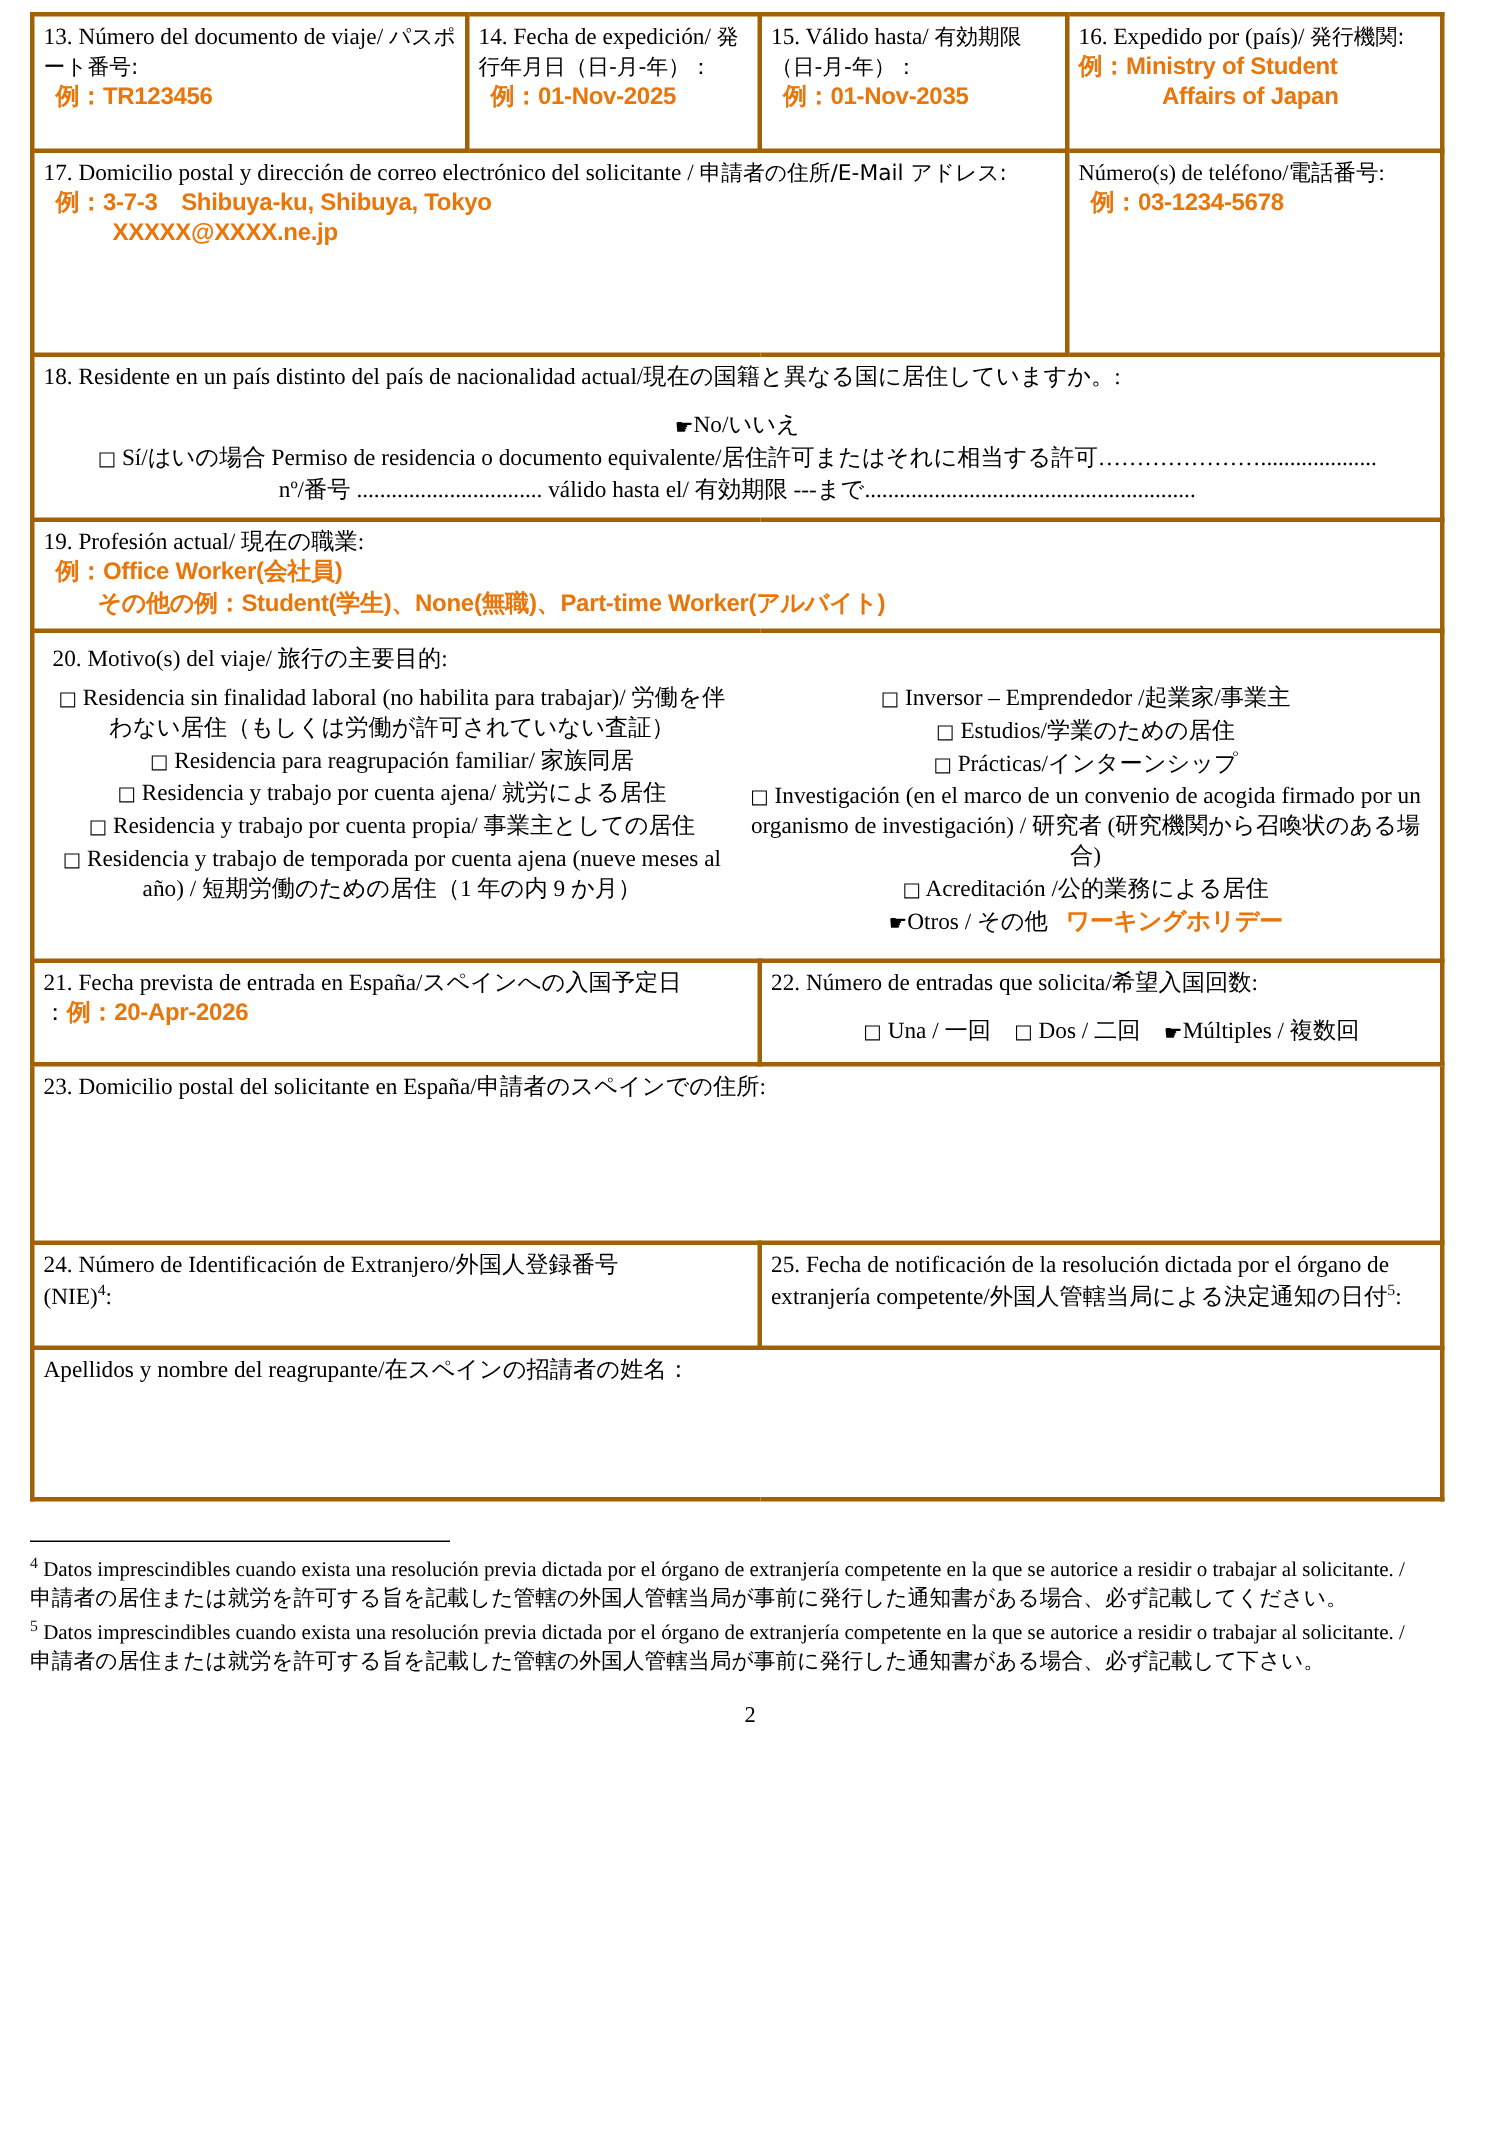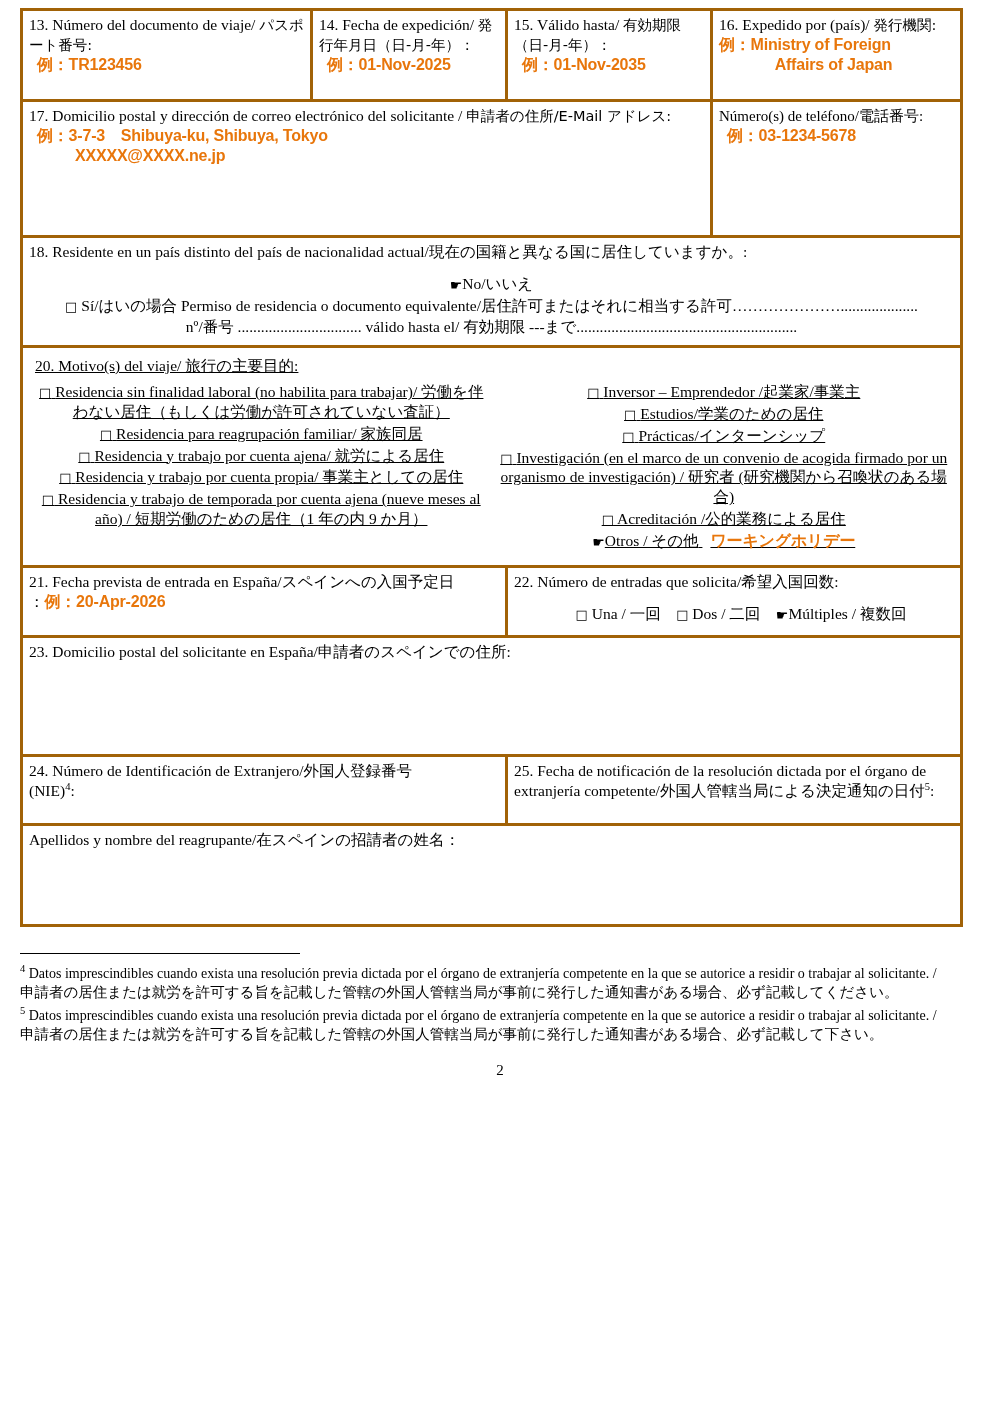--- a/index.html
+++ b/index.html
@@ -44,21 +44,21 @@
   .small { font-size: 15px; }
   .jp { font-family: "DejaVu Sans", sans-serif; font-size: 14.5px; }
   .cb { font-family: "DejaVu Sans", sans-serif; font-size: 13px; }
   .checked {
     font-family: "DejaVu Sans", sans-serif;
     font-size: 14px;
     display: inline-block;
     transform: translateY(1px);
   }
   .tbox { min-height: 14px; }
-  td.nopad { padding: 0; text-decoration: underline; }
+  td.nopad { padding: 0; }
   .inner {
     display: flex;
   }
   .inner > div {
     padding: 4px 6px 6px 8px;
     box-sizing: border-box;
   }
   .col-left { width: 50%; border-right: 0; }
   .col-right { width: 50%; }
   .opt { margin: 2px 0; text-align: center; }
@@ -113,21 +113,21 @@
         <span class="ex ex-ind">例：01-Nov-2025</span>
       </td>
       <td>
         <span class="lbl">15. Válido hasta/</span>
         <span class="lbl jp">有効期限（日‐月‐年）：</span>
         <span class="ex ex-ind">例：01-Nov-2035</span>
       </td>
       <td>
         <span class="lbl">16. Expedido por (país)/</span>
         <span class="lbl jp">発行機関:</span>
-        <span class="ex">例：Ministry of Foreign</span>
+        <span class="ex">例：Ministry of Student</span>
         <span class="ex ex-right">Affairs of Japan</span>
       </td>
     </tr>
 
     <tr>
       <td colspan="3">
         <span class="lbl">17. Domicilio postal y dirección de correo electrónico del solicitante /</span>
         <span class="lbl jp">申請者の住所/E-Mail アドレス:</span>
         <span class="ex ex-ind">例：3-7-3　Shibuya-ku, Shibuya, Tokyo</span>
         <span class="ex ex-ind" style="padding-left:46px">XXXXX@XXXX.ne.jp</span>
@@ -147,20 +147,27 @@
           <span class="checked">☛</span><span class="lbl">No/いいえ</span>
         </div>
         <div class="opt">
           <span class="cb">□</span>
           <span class="lbl">Sí/はいの場合 Permiso de residencia o documento equivalente/居住許可またはそれに相当する許可…………………....................</span>
         </div>
         <div class="opt dots">nº/番号 ................................ válido hasta el/ 有効期限 ---まで.........................................................</div>
       </td>
     </tr>
 
+    <tr>
+      <td colspan="4">
+        <span class="lbl">19. Profesión actual/ 現在の職業:</span>
+        <span class="ex ex-ind">例：Office Worker(会社員)</span>
+        <span class="ex ex-ind" style="padding-left:36px">その他の例：Student(学生)、None(無職)、Part-time Worker(アルバイト)</span>
+      </td>
+    </tr>
 
     <tr>
       <td colspan="4" class="nopad">
         <div style="padding:4px 6px 0 6px">
           <span class="lbl">20. Motivo(s) del viaje/ 旅行の主要目的:</span>
         </div>
         <div class="inner">
           <div class="col-left">
             <div class="opt">
               <span class="cb">□</span>

